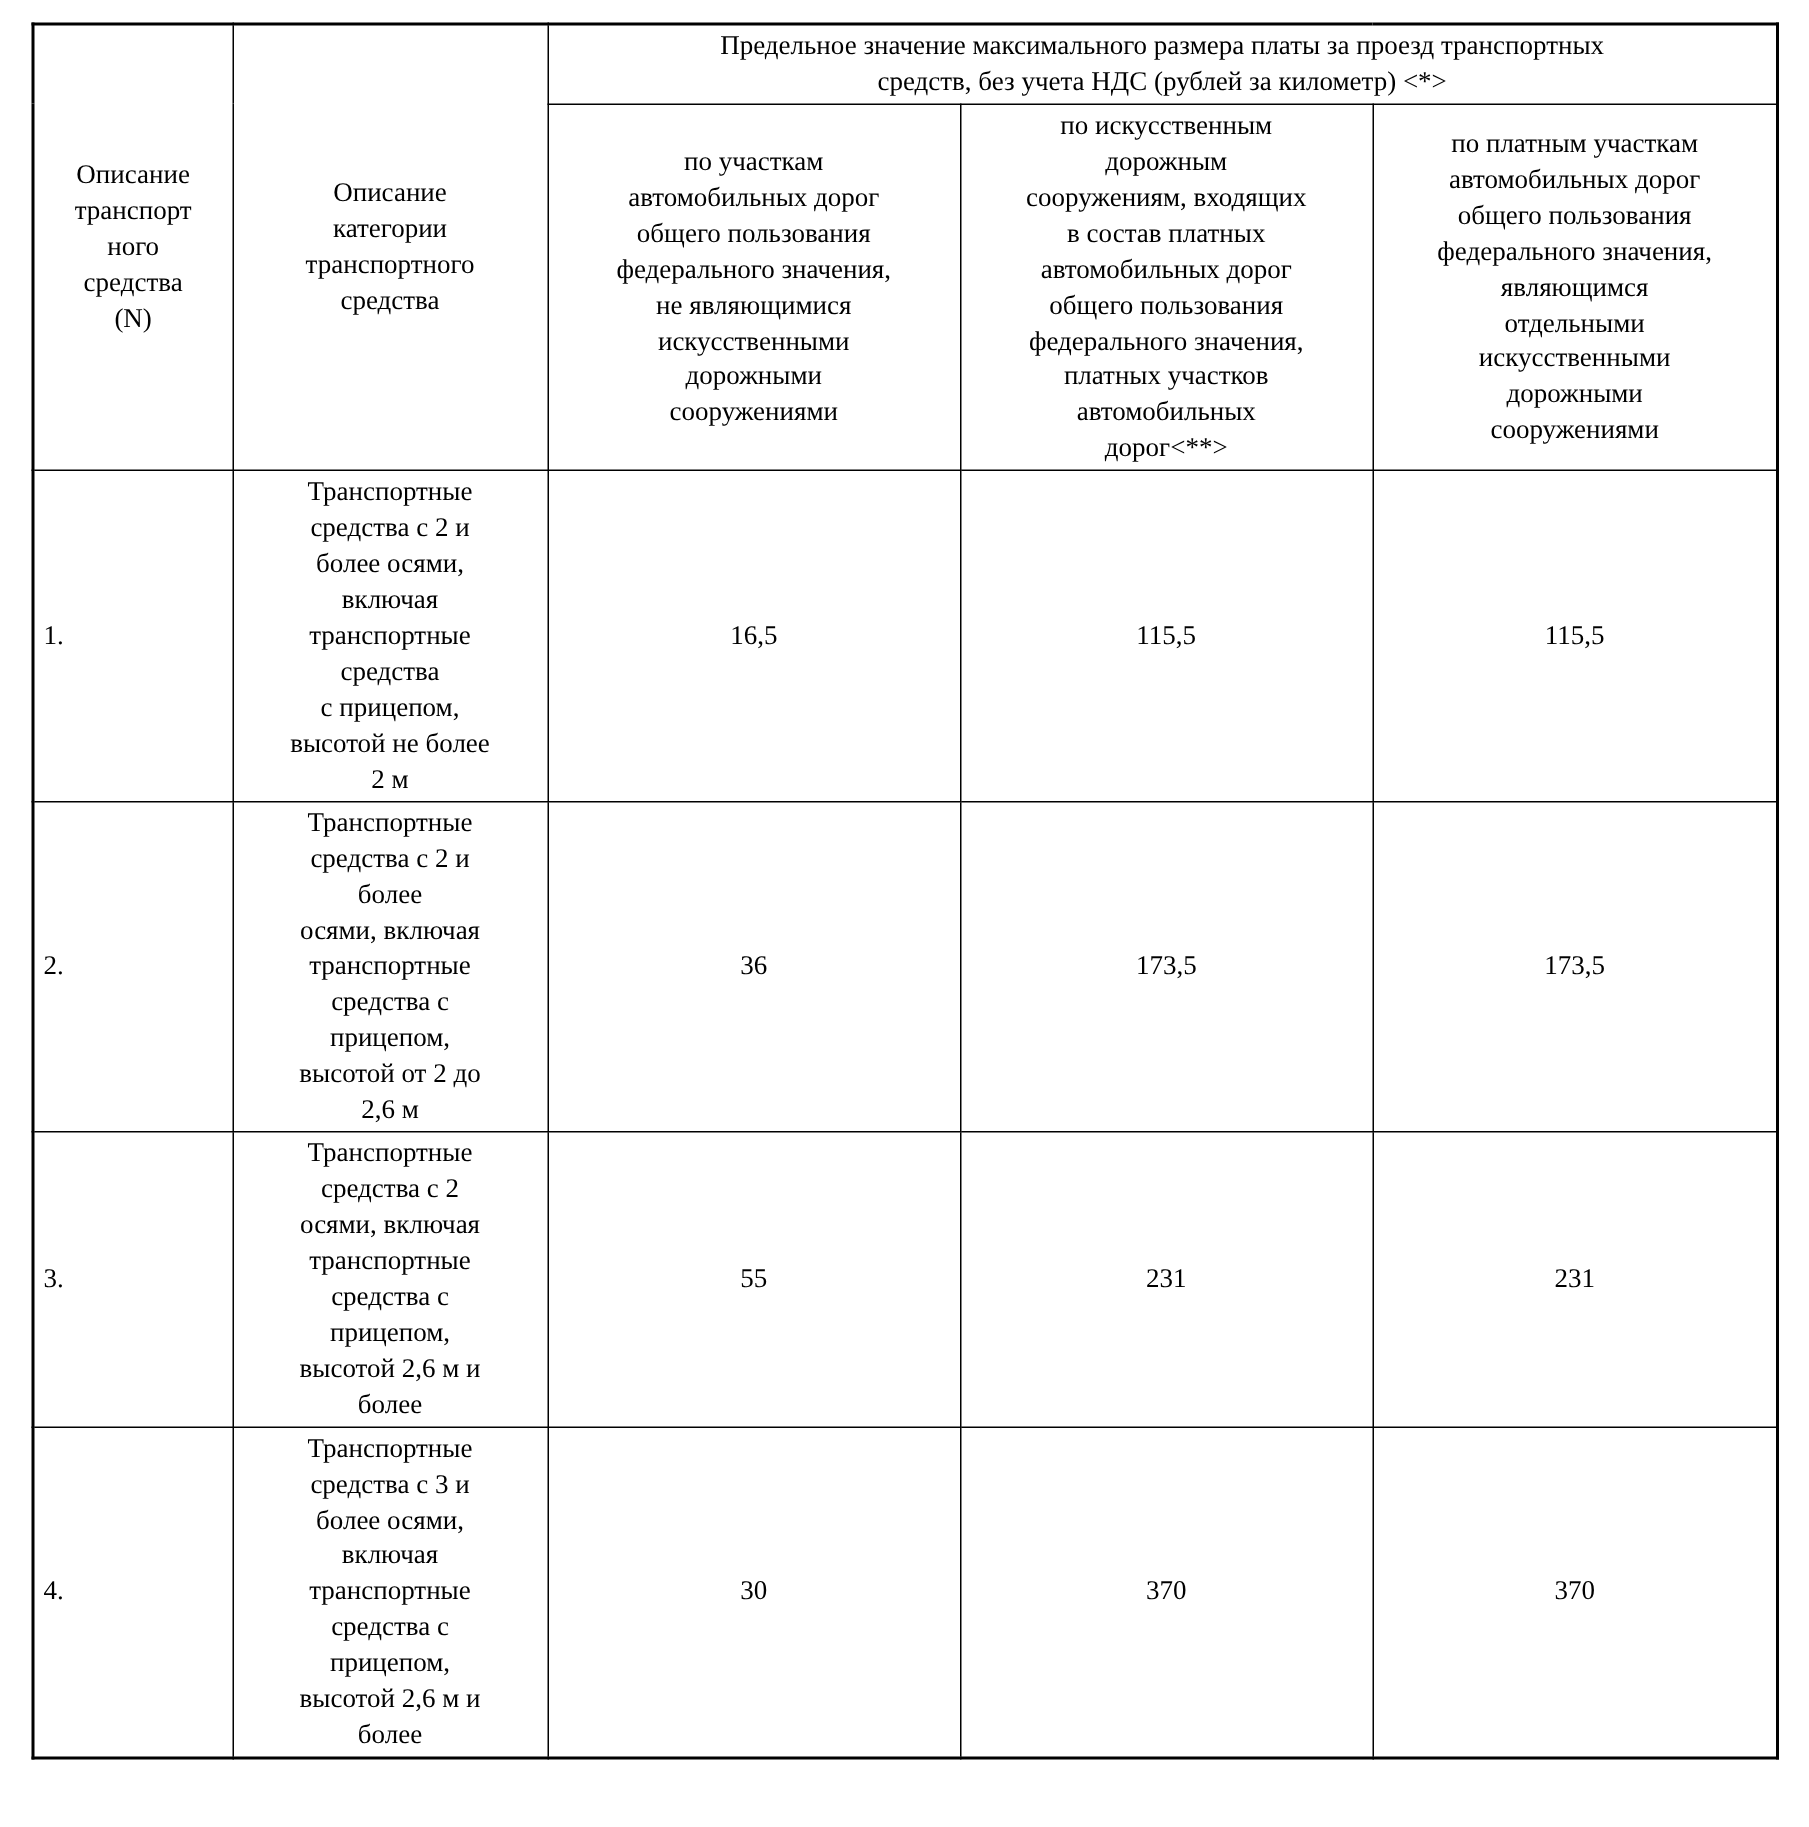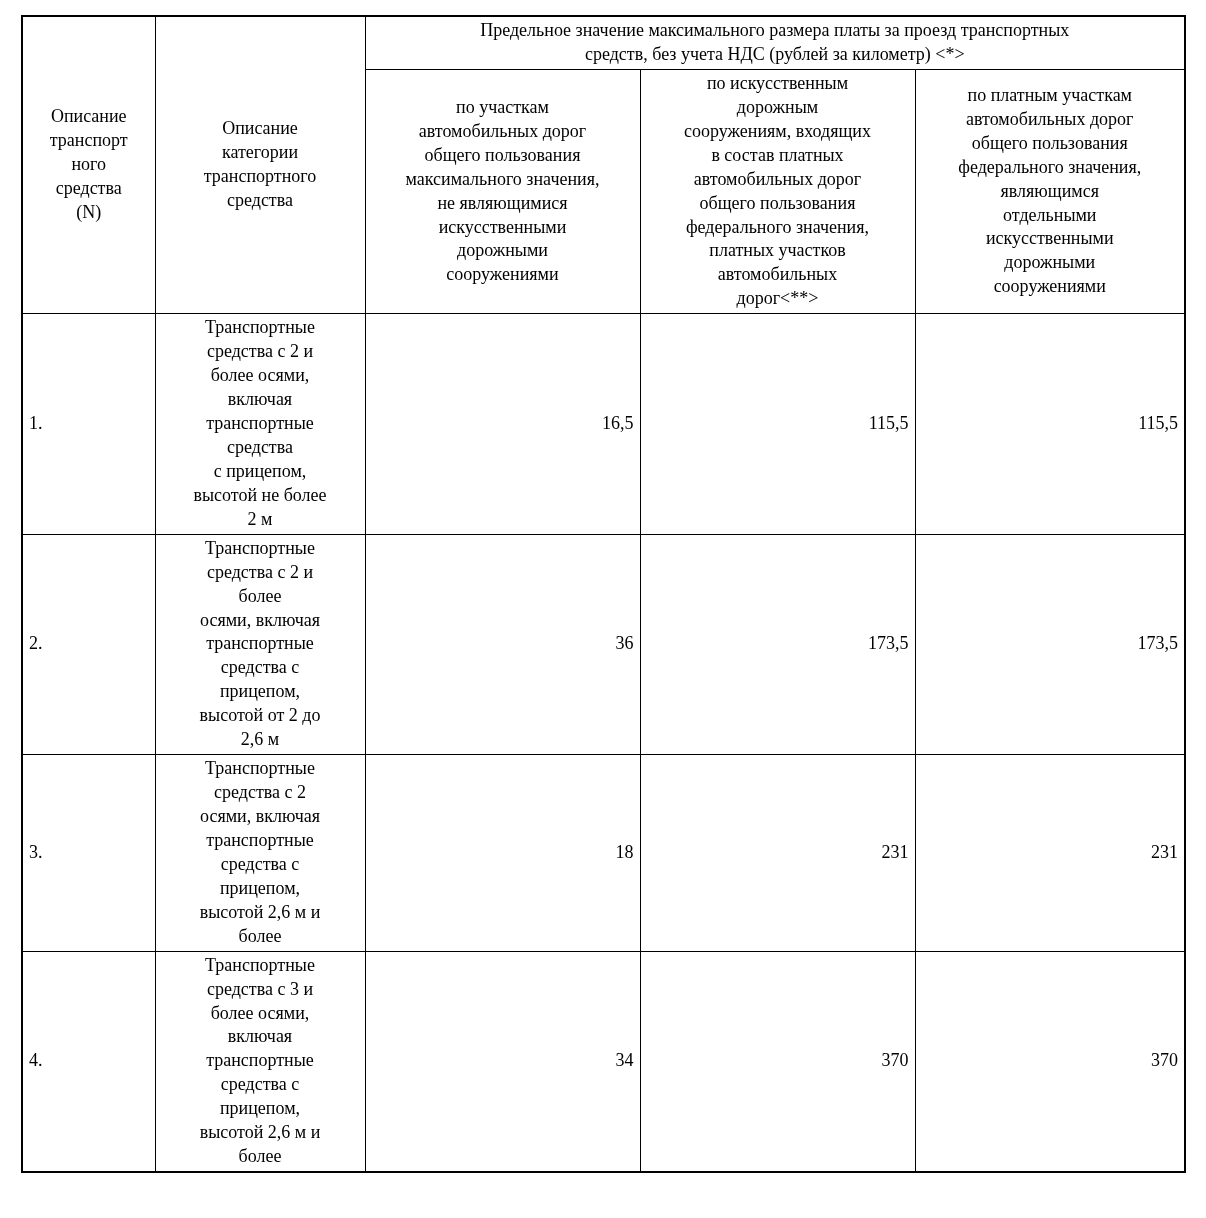--- a/index.html
+++ b/index.html
@@ -49,21 +49,21 @@
     vertical-align: middle;
     padding-left: 12px;
   }
   td.desc {
     text-align: center;
     vertical-align: top;
     padding-left: 10px;
     padding-right: 6px;
   }
   td.rate {
-    text-align: right;
+    text-align: center;
     vertical-align: middle;
   }
 </style>
 </head>
 <body>
 
 <div class="page">
   <table class="rates">
     <colgroup>
       <col style="width:133px">
@@ -83,21 +83,21 @@
 категории
 транспортного
 средства</th>
         <th colspan="3" class="span-title">Предельное значение максимального размера платы за проезд транспортных
 средств, без учета НДС (рублей за километр) &lt;*&gt;</th>
       </tr>
       <tr>
         <th class="col-head">по участкам
 автомобильных дорог
 общего пользования
-максимального значения,
+федерального значения,
 не являющимися
 искусственными
 дорожными
 сооружениями</th>
         <th class="col-head">по искусственным
 дорожным
 сооружениям, входящих
 в состав платных
 автомобильных дорог
 общего пользования
@@ -150,34 +150,34 @@
       <tr>
         <td class="num">3.</td>
         <td class="desc">Транспортные
 средства с 2
 осями, включая
 транспортные
 средства с
 прицепом,
 высотой 2,6 м и
 более</td>
-        <td class="rate">18</td>
+        <td class="rate">55</td>
         <td class="rate">231</td>
         <td class="rate">231</td>
       </tr>
       <tr>
         <td class="num">4.</td>
         <td class="desc">Транспортные
 средства с 3 и
 более осями,
 включая
 транспортные
 средства с
 прицепом,
 высотой 2,6 м и
 более</td>
-        <td class="rate">34</td>
+        <td class="rate">30</td>
         <td class="rate">370</td>
         <td class="rate">370</td>
       </tr>
     </tbody>
   </table>
 </div>
 
 </body></html>

